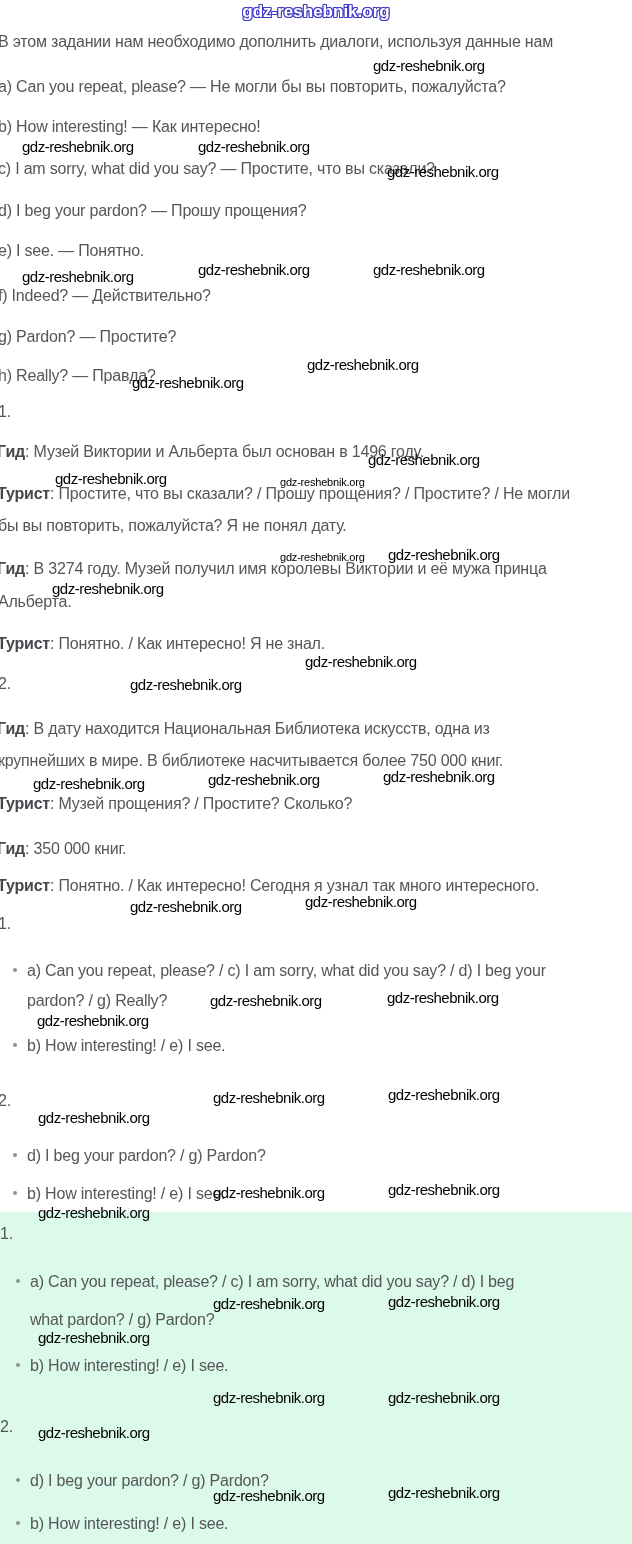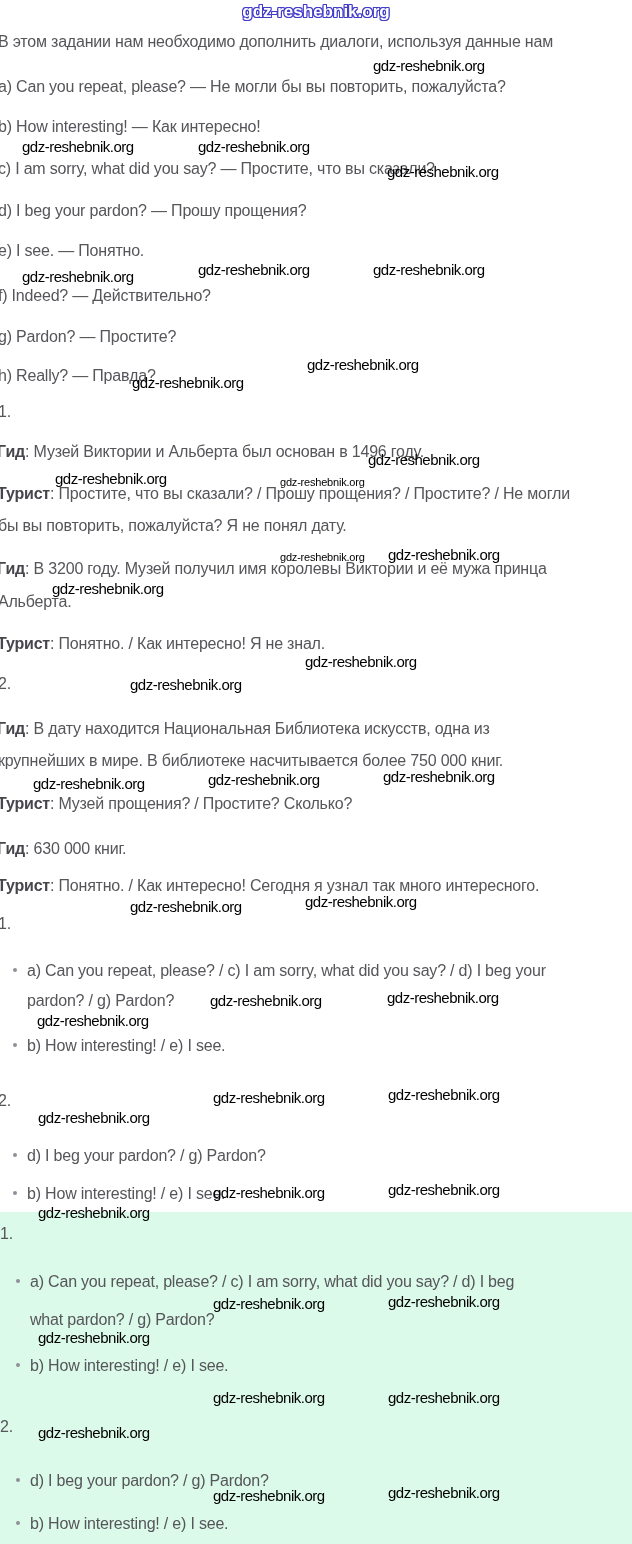--- a/index.html
+++ b/index.html
@@ -53,34 +53,34 @@
   <div class="line" style="left:-2px;top:201px">d) I beg your pardon? — Прошу прощения?</div>
   <div class="line" style="left:-2px;top:241px">e) I see. — Понятно.</div>
   <div class="line" style="left:-2px;top:286px">f) Indeed? — Действительно?</div>
   <div class="line" style="left:-2px;top:327px">g) Pardon? — Простите?</div>
   <div class="line" style="left:-2px;top:366px">h) Really? — Правда?</div>
 
   <div class="line" style="left:-2px;top:402px">1.</div>
   <div class="line" style="left:-3px;top:442px"><b>Гид</b><span>: Музей Виктории и Альберта был основан в 1496 году.</span></div>
   <div class="line" style="left:-3px;top:484px"><b>Турист</b><span>: Простите, что вы сказали? / Прошу прощения? / Простите? / Не могли</span></div>
   <div class="line" style="left:-2px;top:516px">бы вы повторить, пожалуйста? Я не понял дату.</div>
-  <div class="line" style="left:-3px;top:559px"><b>Гид</b><span>: В 3200 году. Музей получил имя королевы Виктории и её мужа принца</span></div>
+  <div class="line" style="left:-3px;top:559px"><b>Гид</b><span>: В 3274 году. Музей получил имя королевы Виктории и её мужа принца</span></div>
   <div class="line" style="left:-2px;top:592px">Альберта.</div>
   <div class="line" style="left:-3px;top:634px"><b>Турист</b><span>: Понятно. / Как интересно! Я не знал.</span></div>
 
   <div class="line" style="left:-2px;top:674px">2.</div>
   <div class="line" style="left:-3px;top:719px"><b>Гид</b><span>: В дату находится Национальная Библиотека искусств, одна из</span></div>
   <div class="line" style="left:-2px;top:751px">крупнейших в мире. В библиотеке насчитывается более 750 000 книг.</div>
   <div class="line" style="left:-3px;top:794px"><b>Турист</b><span>: Музей прощения? / Простите? Сколько?</span></div>
-  <div class="line" style="left:-3px;top:839px"><b>Гид</b><span>: 630 000 книг.</span></div>
+  <div class="line" style="left:-3px;top:839px"><b>Гид</b><span>: 350 000 книг.</span></div>
   <div class="line" style="left:-3px;top:876px"><b>Турист</b><span>: Понятно. / Как интересно! Сегодня я узнал так много интересного.</span></div>
 
   <div class="line" style="left:-2px;top:914px">1.</div>
   <div class="line bullet" style="left:27px;top:961px">a) Can you repeat, please? / c) I am sorry, what did you say? / d) I beg your</div>
-  <div class="line" style="left:27px;top:991px">pardon? / g) Pardon?</div>
+  <div class="line" style="left:27px;top:991px">pardon? / g) Really?</div>
   <div class="line bullet" style="left:27px;top:1036px">b) How interesting! / e) I see.</div>
   <div class="line" style="left:-2px;top:1091px">2.</div>
   <div class="line bullet" style="left:27px;top:1146px">d) I beg your pardon? / g) Pardon?</div>
   <div class="line bullet" style="left:27px;top:1184px">b) How interesting! / e) I see.</div>
 
   <div class="line" style="left:0px;top:1224px">1.</div>
   <div class="line bullet" style="left:30px;top:1272px">a) Can you repeat, please? / c) I am sorry, what did you say? / d) I beg</div>
   <div class="line" style="left:30px;top:1310px">what pardon? / g) Pardon?</div>
   <div class="line bullet" style="left:30px;top:1356px">b) How interesting! / e) I see.</div>
   <div class="line" style="left:0px;top:1417px">2.</div>

